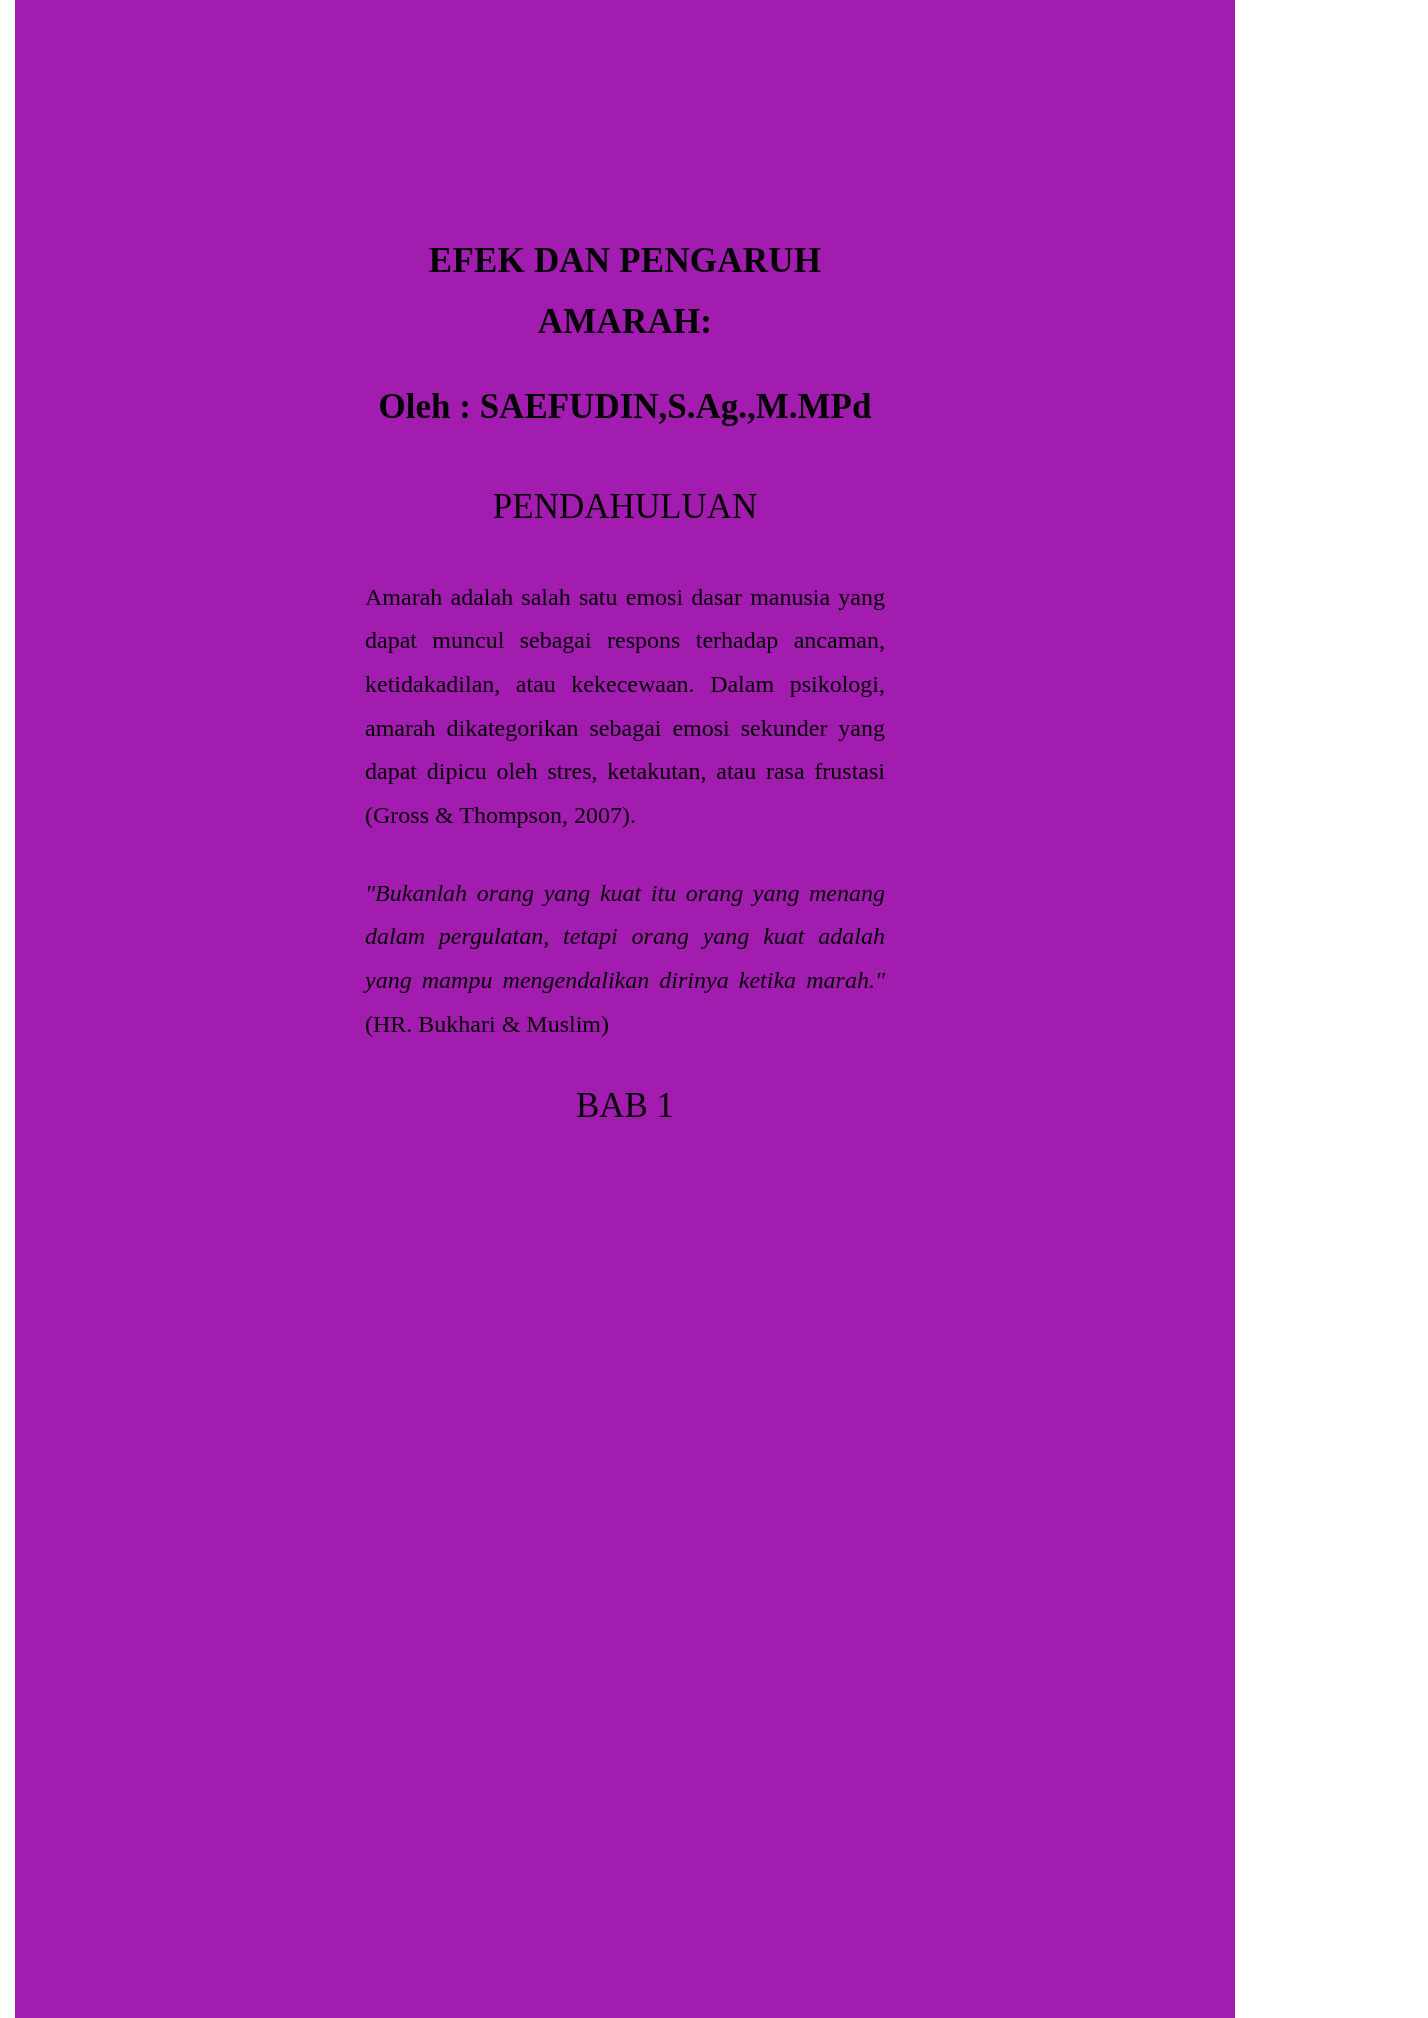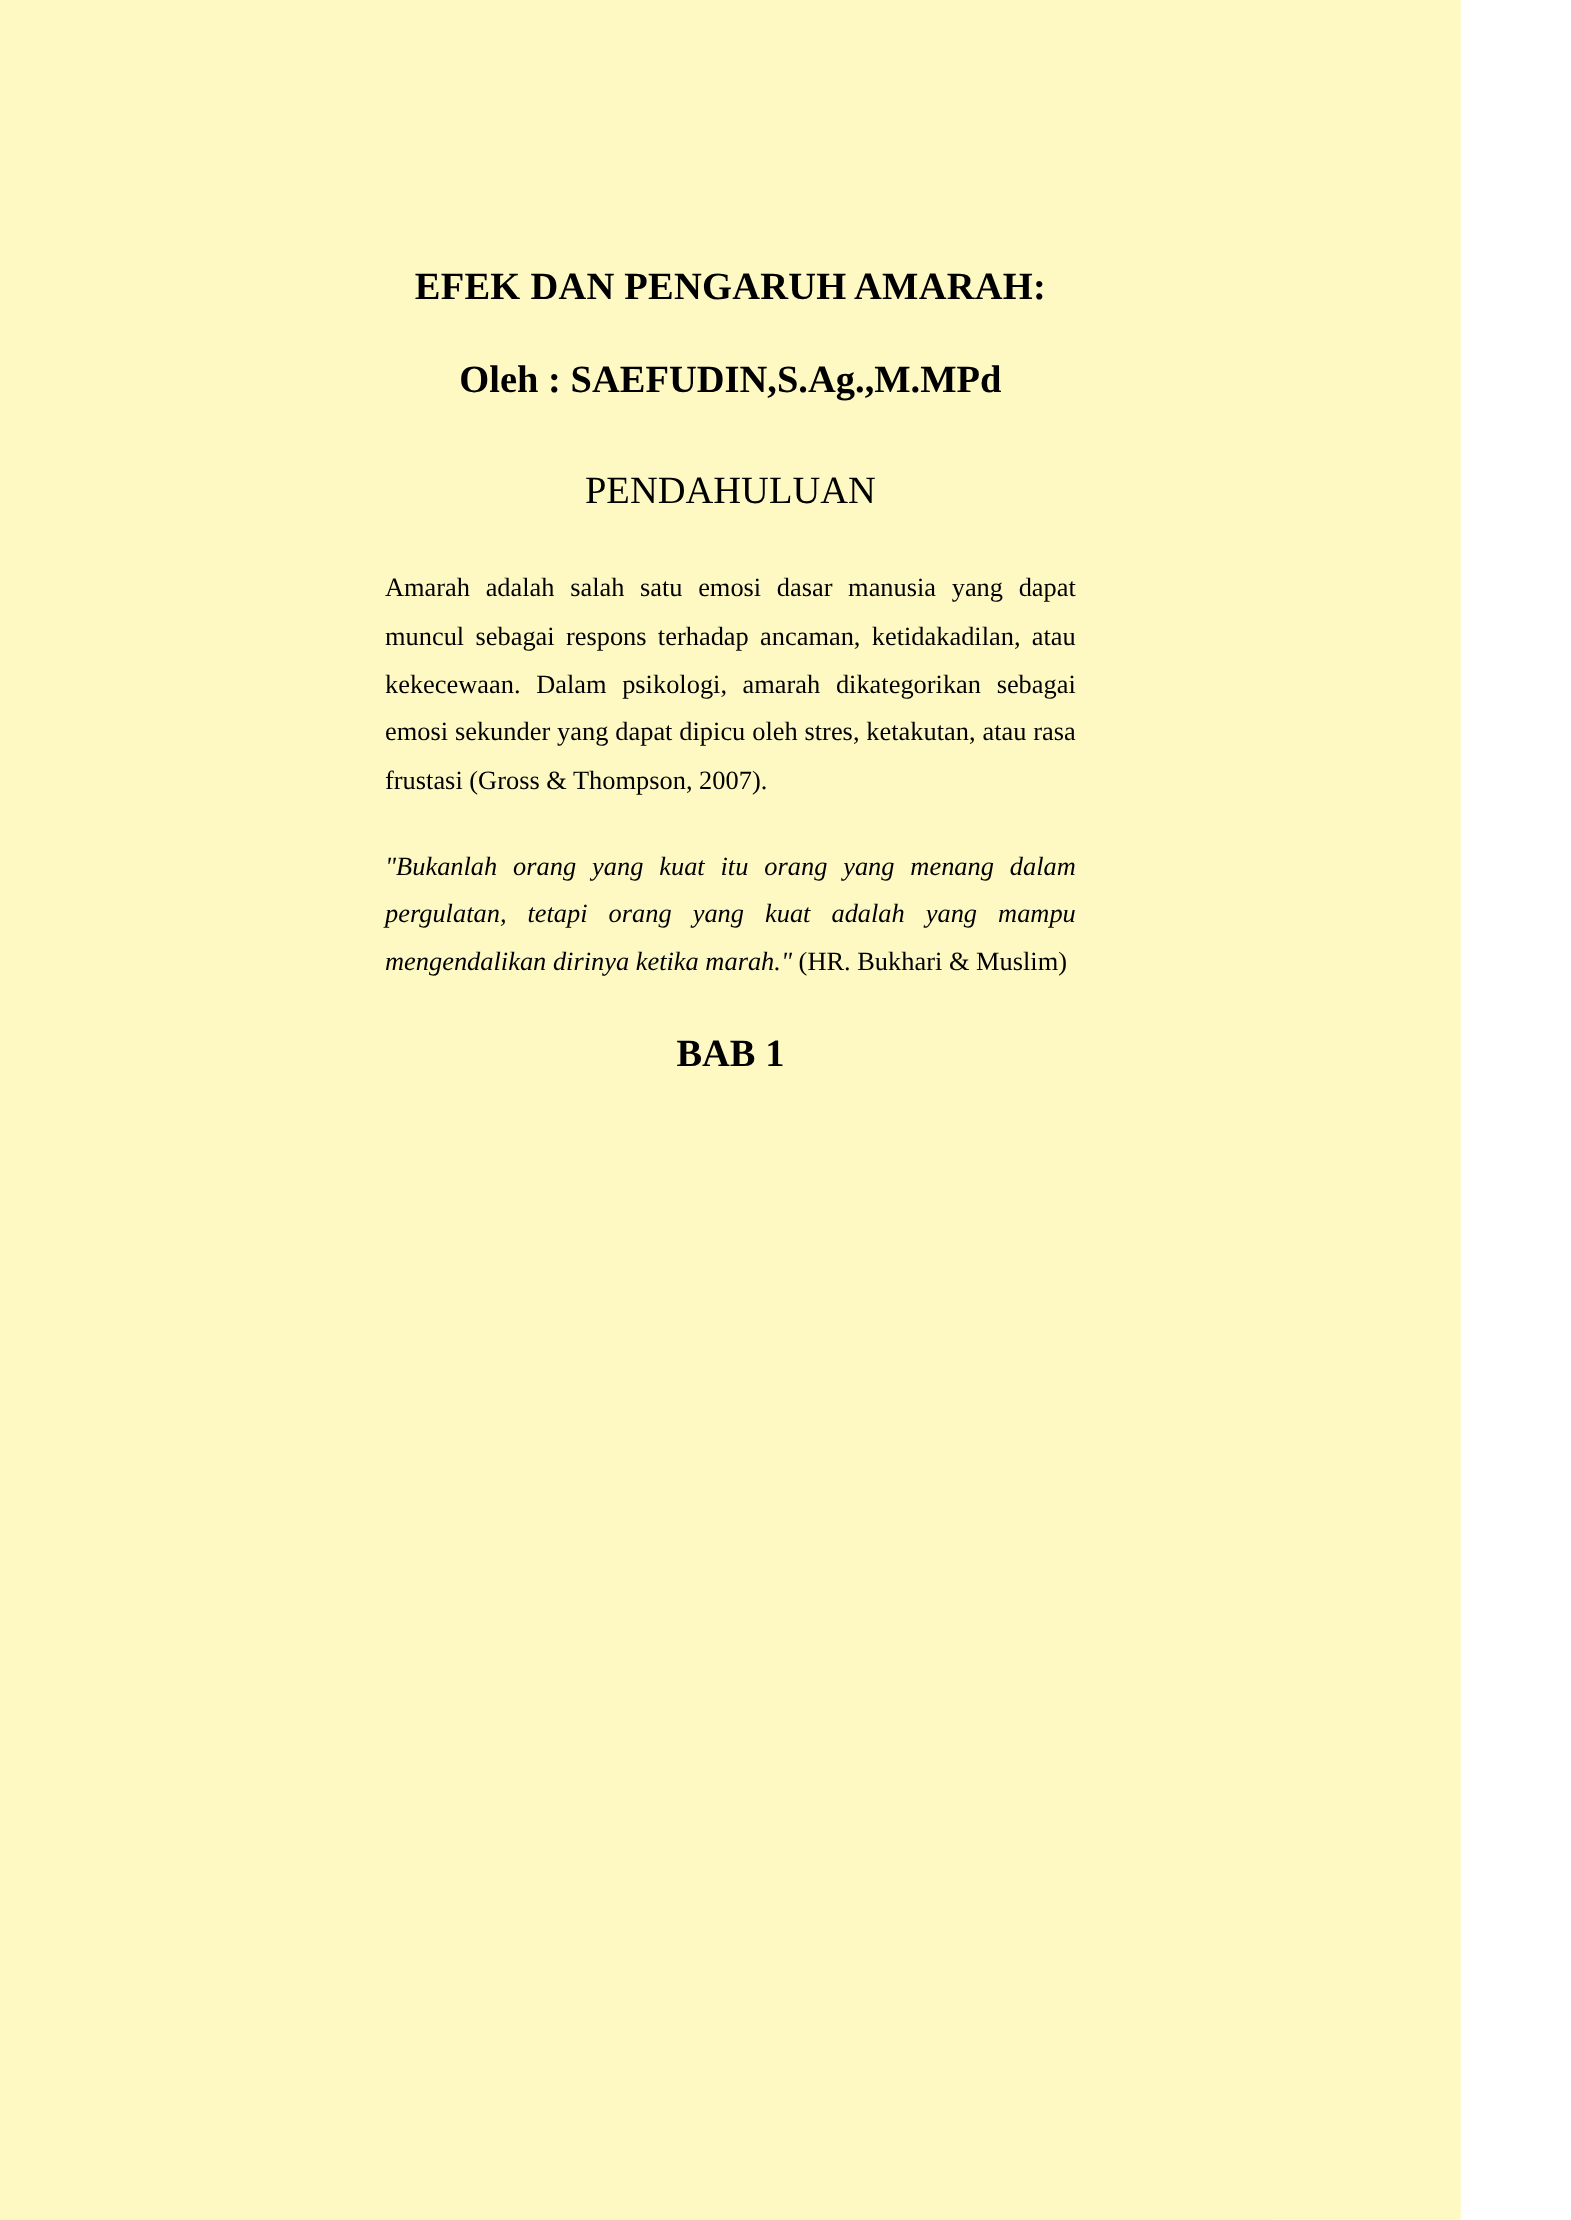--- a/index.html
+++ b/index.html
@@ -8,25 +8,26 @@
     background: #ffffff;
   }
   body {
     width: 1428px;
     height: 2018px;
     font-family: "Liberation Serif", serif;
     color: #000000;
   }
   .page {
     position: relative;
-    width: 1328px;
+    width: 1220px;
     height: 2018px;
     box-sizing: border-box;
     padding: 230px 350px 0 350px;
-    background: #fef9c3;
+    background: #a21caf;
+    margin-left: 15px;
   }
   .doc-title {
     text-align: center;
     font-weight: bold;
     font-size: 35px;
     line-height: 1.75;
     margin: 0;
     letter-spacing: 0.2px;
   }
   .doc-title .line {
@@ -54,21 +55,21 @@
     text-justify: inter-word;
   }
   p.body-text:first-of-type {
     margin-top: 42px;
   }
   .quote-italic {
     font-style: italic;
   }
   .chapter-heading {
     text-align: center;
-    font-weight: bold;
+    font-weight: normal;
     font-size: 35px;
     margin: 40px 0 0 0;
   }
 </style>
 </head>
 <body>
 
 <div class="page">
 
   <h1 class="doc-title">

